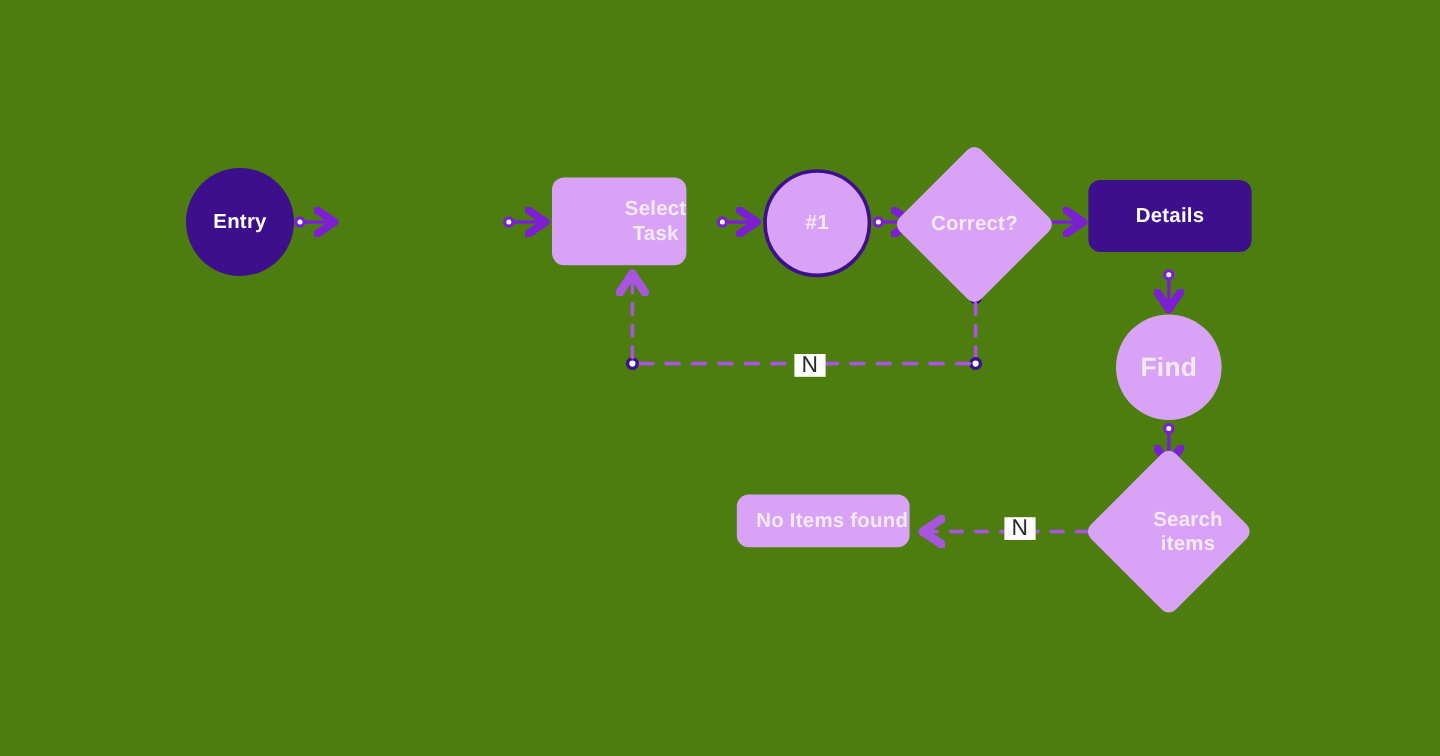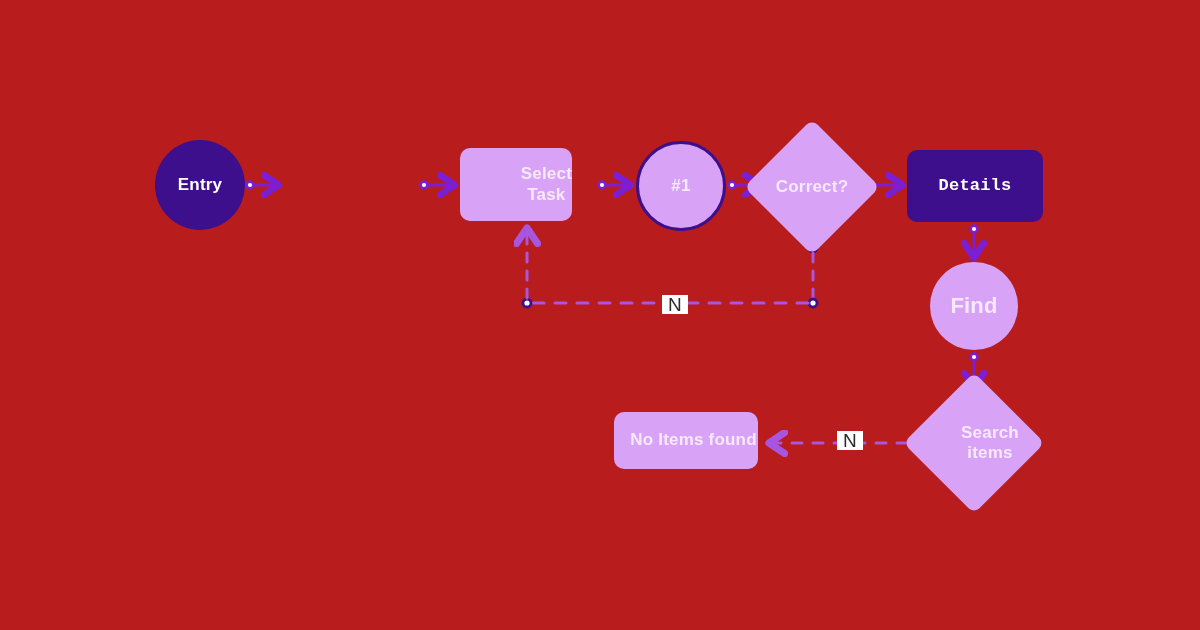--- a/index.html
+++ b/index.html
@@ -30,21 +30,21 @@
 
   .edge-label{
     position:absolute;color:#2b2b2b;font-weight:400;
     font-family:"Liberation Sans", sans-serif;
     background:#ffffff;padding:0 6px;line-height:1;
   }
 </style>
 </head>
 <body>
 
-<div id="stage" style="background: #b91c1c;">
+<div id="stage" style="background: #4d7c0f;">
 
   <svg id="wires" viewBox="0 0 1200 630" xmlns="http://www.w3.org/2000/svg">
     <defs>
       <marker id="ah" markerWidth="9" markerHeight="9" refX="5.2" refY="4.5" orient="auto">
         <path d="M1,1 L6.2,4.5 L1,8" fill="none" stroke="#7c1fd4" stroke-width="2.4" stroke-linecap="round" stroke-linejoin="round"></path>
       </marker>
       <marker id="ah-dash" markerWidth="9" markerHeight="9" refX="5.2" refY="4.5" orient="auto">
         <path d="M1,1 L6.2,4.5 L1,8" fill="none" stroke="#a855e0" stroke-width="2.4" stroke-linecap="round" stroke-linejoin="round"></path>
       </marker>
     </defs>
@@ -106,35 +106,35 @@
 
   <div class="node circle fill-light" style="left:636px;top:141px;width:90px;height:90px;border:3px solid #3d0f8c;">
     <span class="lbl txt-soft" style="font-size: 17px;">#1</span>
   </div>
 
   <div class="node diamond" style="left:764px;top:139px;width:96px;height:96px;">
     <div style="position:absolute;inset:0;background:#d8a3f7;transform:rotate(45deg);border-radius:8px;"></div>
     <span class="lbl txt-soft" style="position: relative; white-space: nowrap; font-size: 17px;">Correct?</span>
   </div>
 
-  <div class="node rect fill-dark" style="left:907px;top:150px;width:136px;height:72px;font-family:Liberation Mono, monospace;">
+  <div class="node rect fill-dark" style="left:907px;top:150px;width:136px;height:60px;">
     <span class="lbl txt-white" style="font-size: 17px;">Details</span>
   </div>
 
   <div class="node circle fill-light" style="left:930px;top:262px;width:88px;height:88px;">
     <span class="lbl txt-soft" style="font-size: 22px;">Find</span>
   </div>
 
   <div class="node diamond" style="left:924px;top:393px;width:100px;height:100px;">
     <div style="position:absolute;inset:0;background:#d8a3f7;transform:rotate(45deg);border-radius:8px;"></div>
     <span class="lbl txt-soft" style="position: relative; font-size: 17px; margin-left: 32px;">Search
 items</span>
   </div>
 
-  <div class="node rect fill-light" style="left:614px;top:412px;width:144px;height:57px;padding-left:15px;">
+  <div class="node rect fill-light" style="left:614px;top:412px;width:144px;height:44px;padding-left:15px;">
     <span class="lbl txt-soft" style="white-space: nowrap; font-size: 17px;">No Items found</span>
   </div>
 
   <div class="edge-label" style="left:662px;top:295px;font-size:19px;">
     <span>N</span>
   </div>
   <div class="edge-label" style="left:837px;top:431px;font-size:19px;">
     <span>N</span>
   </div>
 

